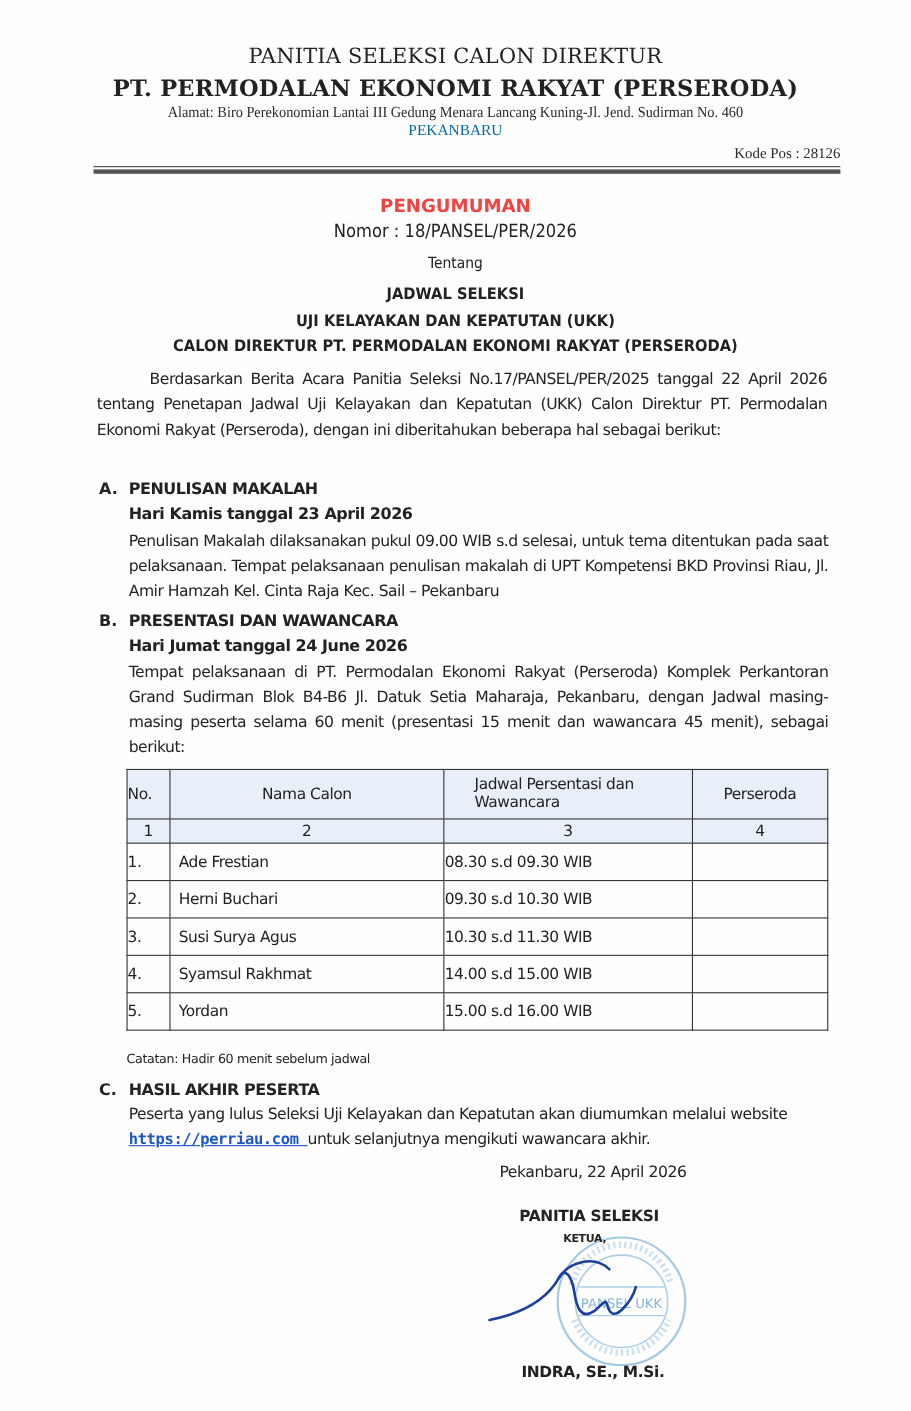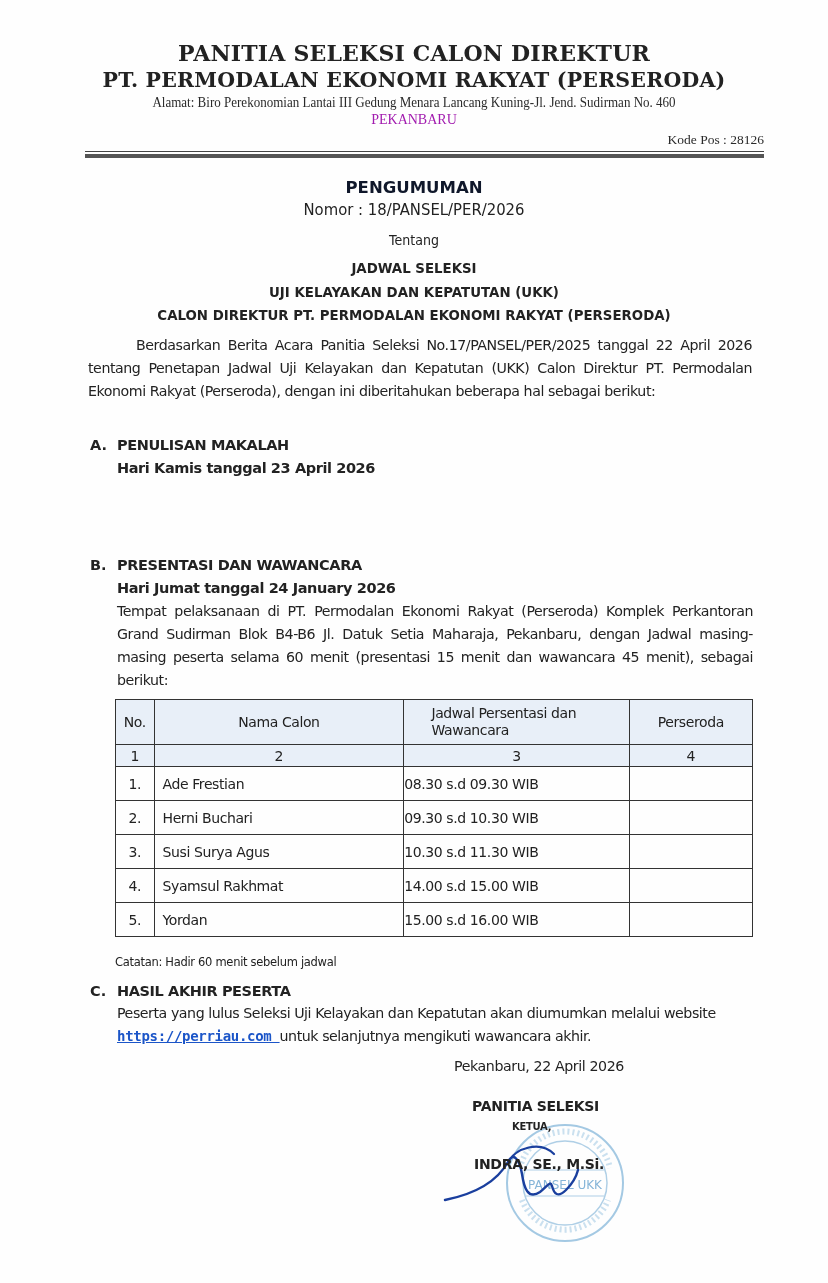--- a/index.html
+++ b/index.html
@@ -1,66 +1,66 @@
 <!DOCTYPE html>
 <html><head>
 <meta charset="utf-8">
 <style>
   html, body { margin: 0; padding: 0; background: #ffffff; }
   body { width: 828px; height: 1283px; position: relative; overflow: hidden; color: #1c1c1c; }
   .page { position: absolute; left: 0; top: 0; width: 828px; height: 1283px; background: #fefefe; }
 
   
   .lh { position: absolute; left: 0; width: 828px; text-align: center; font-family: "DejaVu Serif", "Liberation Serif", serif; }
-  .lh-title1 { top: 40px; font-size: 22px; font-weight: bold; letter-spacing: 0.2px; color: #222; }
+  .lh-title1 { top: 40px; font-size: 19px; font-weight: normal; letter-spacing: 0.2px; color: #222; }
   .lh-title2 { top: 68px; font-size: 20.5px; font-weight: bold; letter-spacing: 0.2px; color: #222; }
   .lh-addr { top: 95px; font-family: "Liberation Serif", serif; font-size: 14px; color: #2a2a2a; transform: scaleX(0.93); }
-  .lh-city { top: 112px; font-family: "Liberation Serif", serif; font-size: 14px; color: #a21caf; }
+  .lh-city { top: 112px; font-family: "Liberation Serif", serif; font-size: 14px; color: #0369a1; }
   .lh-kode { position: absolute; top: 132px; right: 64px; font-family: "Liberation Serif", serif; font-size: 13.5px; color: #2a2a2a; }
   .rule { position: absolute; left: 85px; width: 679px; }
   .rule-thin { top: 151px; height: 1px; background: #444; }
   .rule-thick { top: 154px; height: 4px; background: #555; }
 
   
   .ctr { position: absolute; left: 0; width: 828px; text-align: center; font-family: "DejaVu Sans", "Liberation Sans", sans-serif; }
-  .t-peng { top: 178px; font-size: 16.5px; font-weight: bold; color: #0f172a; }
+  .t-peng { top: 178px; font-size: 16.5px; font-weight: bold; color: #ef4444; }
   .t-nomor { top: 200px; font-size: 16.5px; color: #222; font-family: "DejaVu Sans", sans-serif; transform: scaleX(0.9); }
   .t-tentang { top: 232px; font-size: 14px; color: #222; transform: scaleX(0.9); }
   .t-jadwal { top: 260px; font-size: 14.5px; font-weight: bold; color: #222; transform: scaleX(0.92); }
   .t-ukk { top: 284px; font-size: 14.5px; font-weight: bold; color: #222; transform: scaleX(0.92); }
   .t-calon { top: 307px; font-size: 14.5px; font-weight: bold; color: #222; transform: scaleX(0.92); }
 
   
   .txt { position: absolute; font-family: "DejaVu Sans", "Liberation Sans", sans-serif; font-size: 14.2px; line-height: 23px; color: #222; text-align: justify; }
   .intro { left: 88px; top: 334px; width: 664px; text-indent: 48px; letter-spacing: -0.45px; }
 
   .sec-letter { position: absolute; left: 90px; font-family: "DejaVu Sans", sans-serif; font-weight: bold; font-size: 14.5px; color: #222; }
   .sec-head { position: absolute; left: 117px; font-family: "DejaVu Sans", sans-serif; font-weight: bold; font-size: 14.5px; color: #222; letter-spacing: -0.4px; }
   .sec-body { left: 117px; width: 636px; letter-spacing: -0.45px; }
 
   
   table.sched { position: absolute; left: 115px; top: 699px; width: 638px; border-collapse: collapse; font-family: "DejaVu Sans", sans-serif; font-size: 14px; color: #222; }
   table.sched td, table.sched th { border: 1.5px solid #333; padding: 0; font-weight: normal; letter-spacing: -0.4px; }
   table.sched thead tr.h1 th { background: #e8eff8; height: 44px; line-height: 17px; }
   table.sched thead tr.h2 td { background: #e8eff8; height: 21px; text-align: center; }
   table.sched tbody td { height: 33px; }
-  .c-no { width: 38px; text-align: center; }
+  .c-no { width: 38px; text-align: left; }
   .c-name { width: 246px; text-align: left; padding-left: 8px !important; }
   .c-time { width: 226px; text-align: left; }
   .c-ket { width: 124px; text-align: center; }
   th.c-name { text-align: center; padding-left: 0 !important; }
 
   .catatan { position: absolute; left: 115px; top: 955px; font-family: "DejaVu Sans", sans-serif; font-size: 11.5px; color: #222; letter-spacing: -0.3px; }
 
   .link { color: #1b55c8; font-weight: bold; text-decoration: underline; font-family: "DejaVu Sans Mono", monospace; font-size: 14px; letter-spacing: -0.3px; text-align: center; }
 
   .place-date { position: absolute; left: 454px; top: 1058px; font-family: "DejaVu Sans", sans-serif; font-size: 14.2px; color: #222; letter-spacing: -0.4px; }
   .sig-org { position: absolute; left: 472px; top: 1098px; font-family: "DejaVu Sans", sans-serif; font-weight: bold; font-size: 14px; color: #222; letter-spacing: -0.3px; }
   .sig-role { position: absolute; left: 512px; top: 1121px; font-family: "DejaVu Sans", sans-serif; font-weight: bold; font-size: 10px; color: #222; letter-spacing: -0.3px; }
-  .sig-name { position: absolute; left: 474px; top: 1156px; font-family: "DejaVu Sans", sans-serif; font-weight: bold; font-size: 14px; color: #222; letter-spacing: -0.3px; }
+  .sig-name { position: absolute; left: 474px; top: 1240px; font-family: "DejaVu Sans", sans-serif; font-weight: bold; font-size: 14px; color: #222; letter-spacing: -0.3px; }
 
   .stamp { position: absolute; left: 500px; top: 1118px; width: 130px; height: 130px; }
   .signature { position: absolute; left: 440px; top: 1140px; width: 160px; height: 70px; }
 </style>
 </head>
 <body>
 
 <div class="page">
 
   <div class="lh lh-title1">PANITIA SELEKSI CALON DIREKTUR</div>
@@ -76,24 +76,25 @@
   <div class="ctr t-tentang">Tentang</div>
   <div class="ctr t-jadwal">JADWAL SELEKSI</div>
   <div class="ctr t-ukk">UJI KELAYAKAN DAN KEPATUTAN (UKK)</div>
   <div class="ctr t-calon">CALON DIREKTUR PT. PERMODALAN EKONOMI RAKYAT (PERSERODA)</div>
 
   <div class="txt intro">Berdasarkan Berita Acara Panitia Seleksi No.17/PANSEL/PER/2025 tanggal 22 April 2026 tentang Penetapan Jadwal Uji Kelayakan dan Kepatutan (UKK) Calon Direktur PT. Permodalan Ekonomi Rakyat (Perseroda), dengan ini diberitahukan beberapa hal sebagai berikut:</div>
 
   <div class="sec-letter" style="top:437px;">A.</div>
   <div class="sec-head" style="top:437px;">PENULISAN MAKALAH</div>
   <div class="sec-head" style="top:460px;">Hari Kamis tanggal 23 April 2026</div>
+  <div class="txt sec-body" style="top:481px;">Penulisan Makalah dilaksanakan pukul 09.00 WIB s.d selesai, untuk tema ditentukan pada saat pelaksanaan. Tempat pelaksanaan penulisan makalah di UPT Kompetensi BKD Provinsi Riau, Jl. Amir Hamzah Kel. Cinta Raja Kec. Sail – Pekanbaru</div>
 
   <div class="sec-letter" style="top:557px;">B.</div>
   <div class="sec-head" style="top:557px;">PRESENTASI DAN WAWANCARA</div>
-  <div class="sec-head" style="top:580px;">Hari Jumat tanggal 24 January 2026</div>
+  <div class="sec-head" style="top:580px;">Hari Jumat tanggal 24 June 2026</div>
   <div class="txt sec-body" style="top:600px;">Tempat pelaksanaan di PT. Permodalan Ekonomi Rakyat (Perseroda) Komplek Perkantoran Grand Sudirman Blok B4-B6 Jl. Datuk Setia Maharaja, Pekanbaru, dengan Jadwal masing-masing peserta selama 60 menit (presentasi 15 menit dan wawancara 45 menit), sebagai berikut:</div>
 
   <table class="sched">
     <thead>
       <tr class="h1">
         <th class="c-no">No.</th>
         <th class="c-name">Nama Calon</th>
         <th class="c-time">
             <div style="width:170px;margin:0 auto;">Jadwal Persentasi dan Wawancara</div>
           </th>

